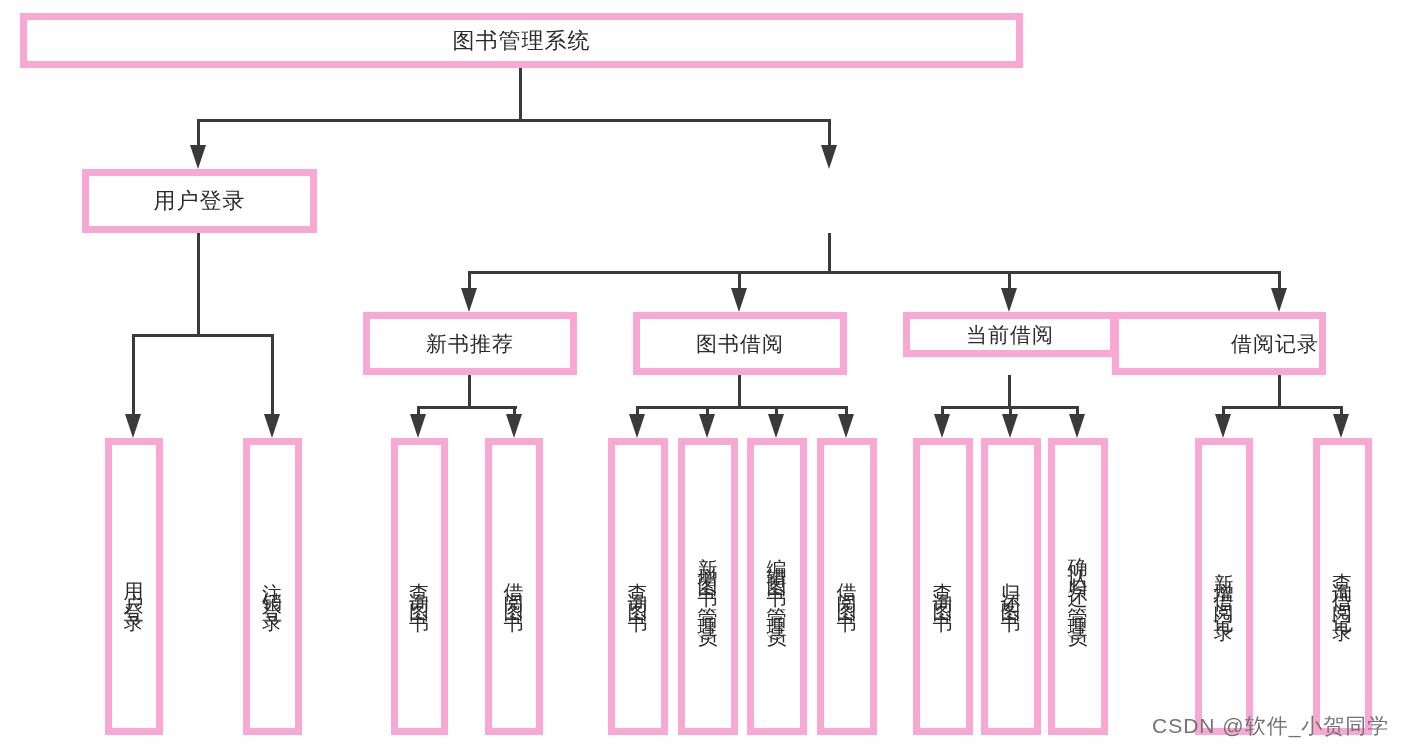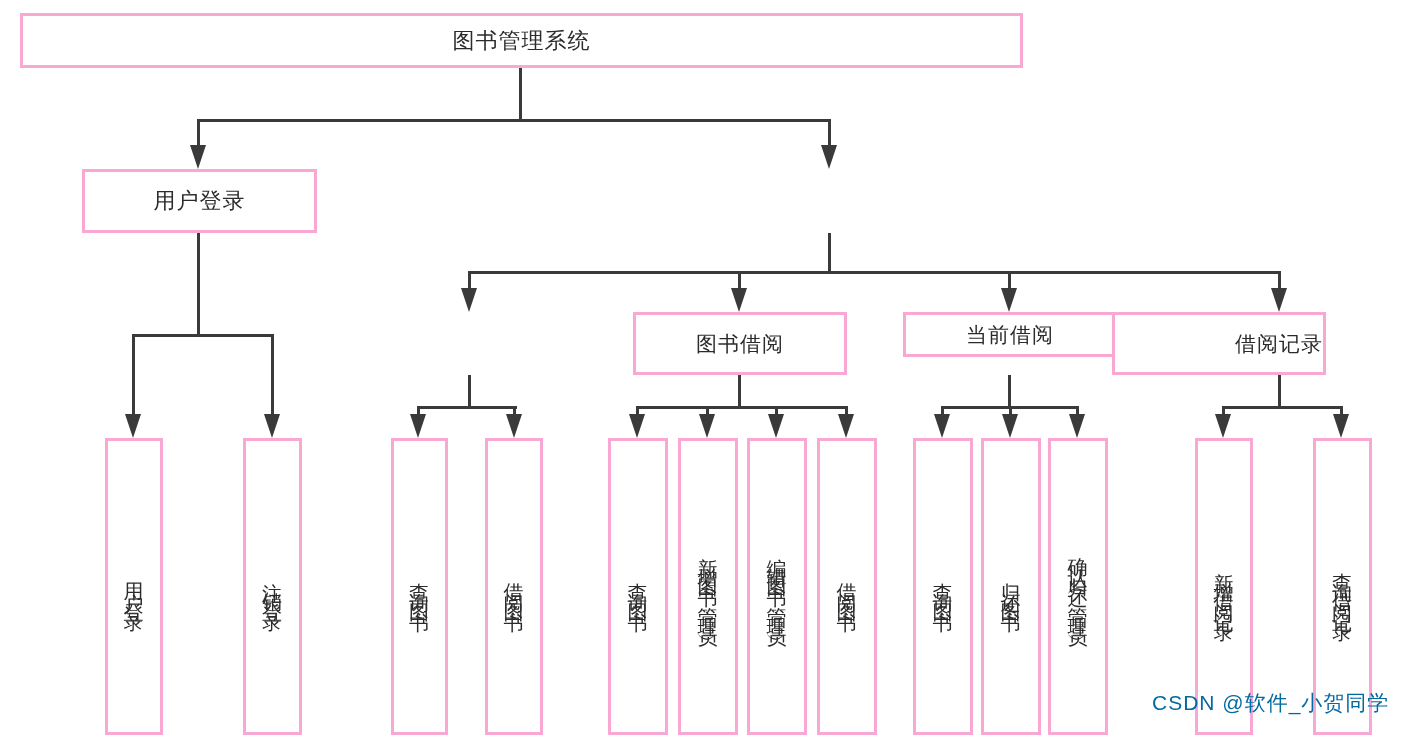--- a/index.html
+++ b/index.html
@@ -8,21 +8,21 @@
     width: 1405px;
     height: 747px;
     background: #ffffff;
     font-family: "Liberation Sans", "DejaVu Sans", sans-serif;
     overflow: hidden;
   }
   .box {
     position: absolute;
     box-sizing: border-box;
     background: #ffffff;
-    border: 3px solid #f9a8d4;
+    border: 7px solid #f9a8d4;
     display: flex;
     align-items: center;
     justify-content: center;
     color: #2b2b2b;
   }
   .box.root span, .box.l2 span { font-size: 22px; letter-spacing: 1px; }
   .box.l3 span { font-size: 21px; letter-spacing: 1px; }
   .box.leaf .vtext {
     writing-mode: vertical-rl;
     text-orientation: mixed;
@@ -36,24 +36,24 @@
   .arrowhead {
     position: absolute;
     width: 0; height: 0;
     border-left: 8px solid transparent;
     border-right: 8px solid transparent;
     border-top: 24px solid #3a3a3a;
   }
   .watermark {
     position: absolute;
     left: 1152px;
-    top: 689px;
+    top: 712px;
     width: 250px;
     font-size: 21px;
-    color: #0369a1;
+    color: #737373;
     letter-spacing: 1px;
     white-space: nowrap;
     z-index: 5;
   }
 </style>
 </head>
 <body>
 
 <div id="stage">
 
@@ -120,20 +120,23 @@
   </div>
 
   <div class="box root" style="left:20px;top:13px;width:1003px;height:55px;">
     <span>图书管理系统</span>
   </div>
 
   <div class="box l2" style="left:82px;top:169px;width:235px;height:64px;">
     <span>用户登录</span>
   </div>
 
+  <div class="box l3" style="left:363px;top:312px;width:214px;height:63px;">
+    <span>新书推荐</span>
+  </div>
   <div class="box l3" style="left:633px;top:312px;width:214px;height:63px;">
     <span>图书借阅</span>
   </div>
   <div class="box l3" style="left:903px;top:312px;width:214px;height:45px;">
     <span>当前借阅</span>
   </div>
   <div class="box l3" style="left:1112px;top:312px;width:214px;height:63px;justify-content:flex-end;">
     <span>借阅记录</span>
   </div>
 

